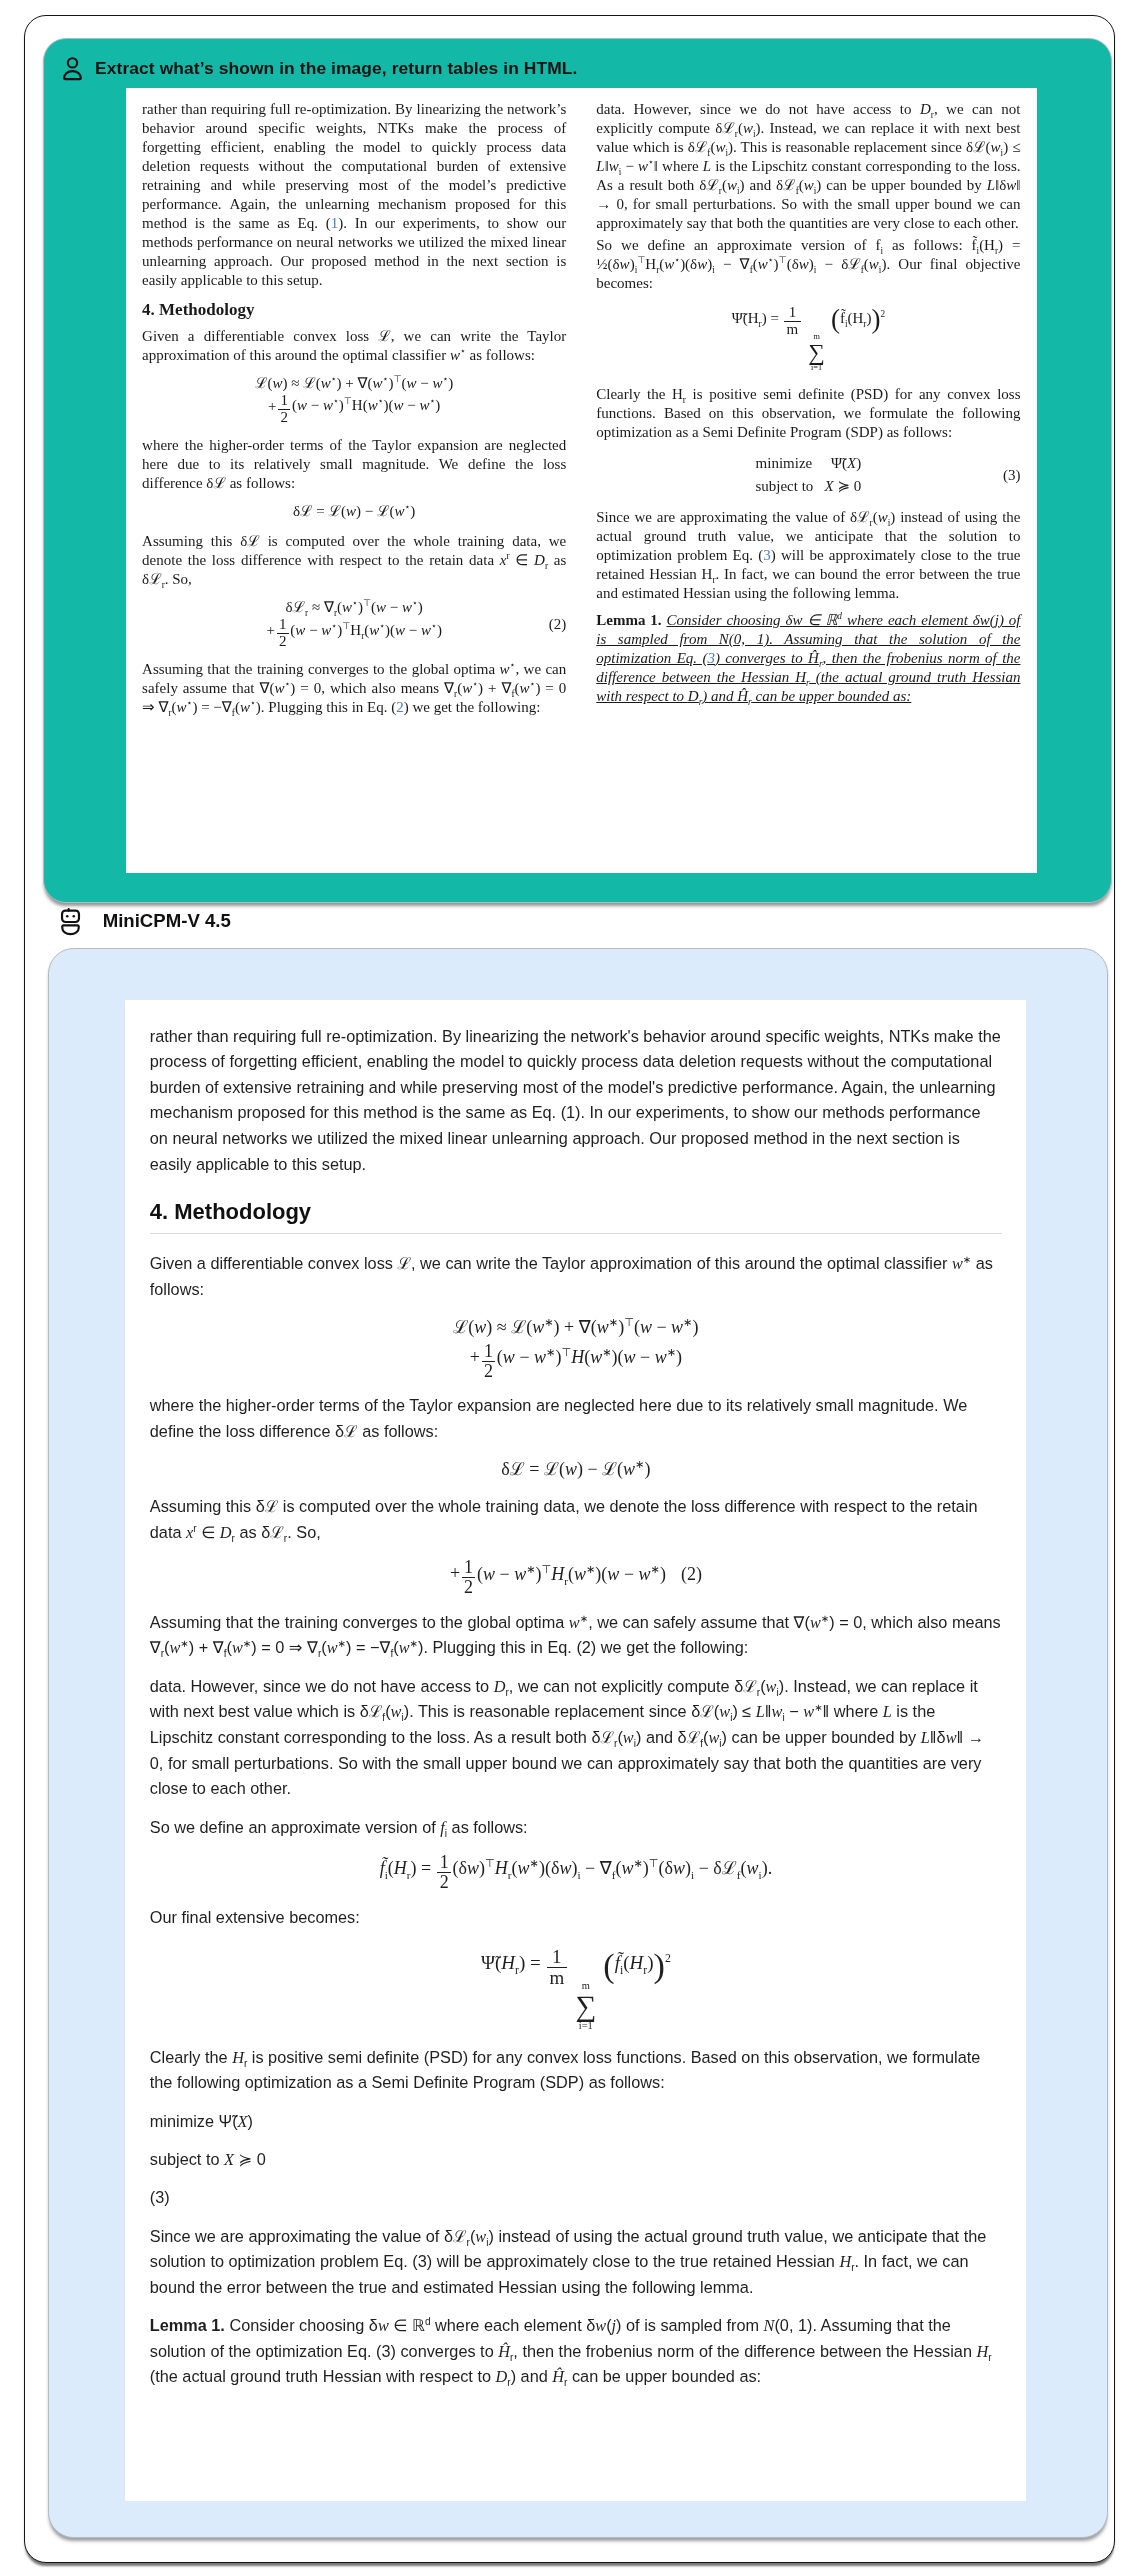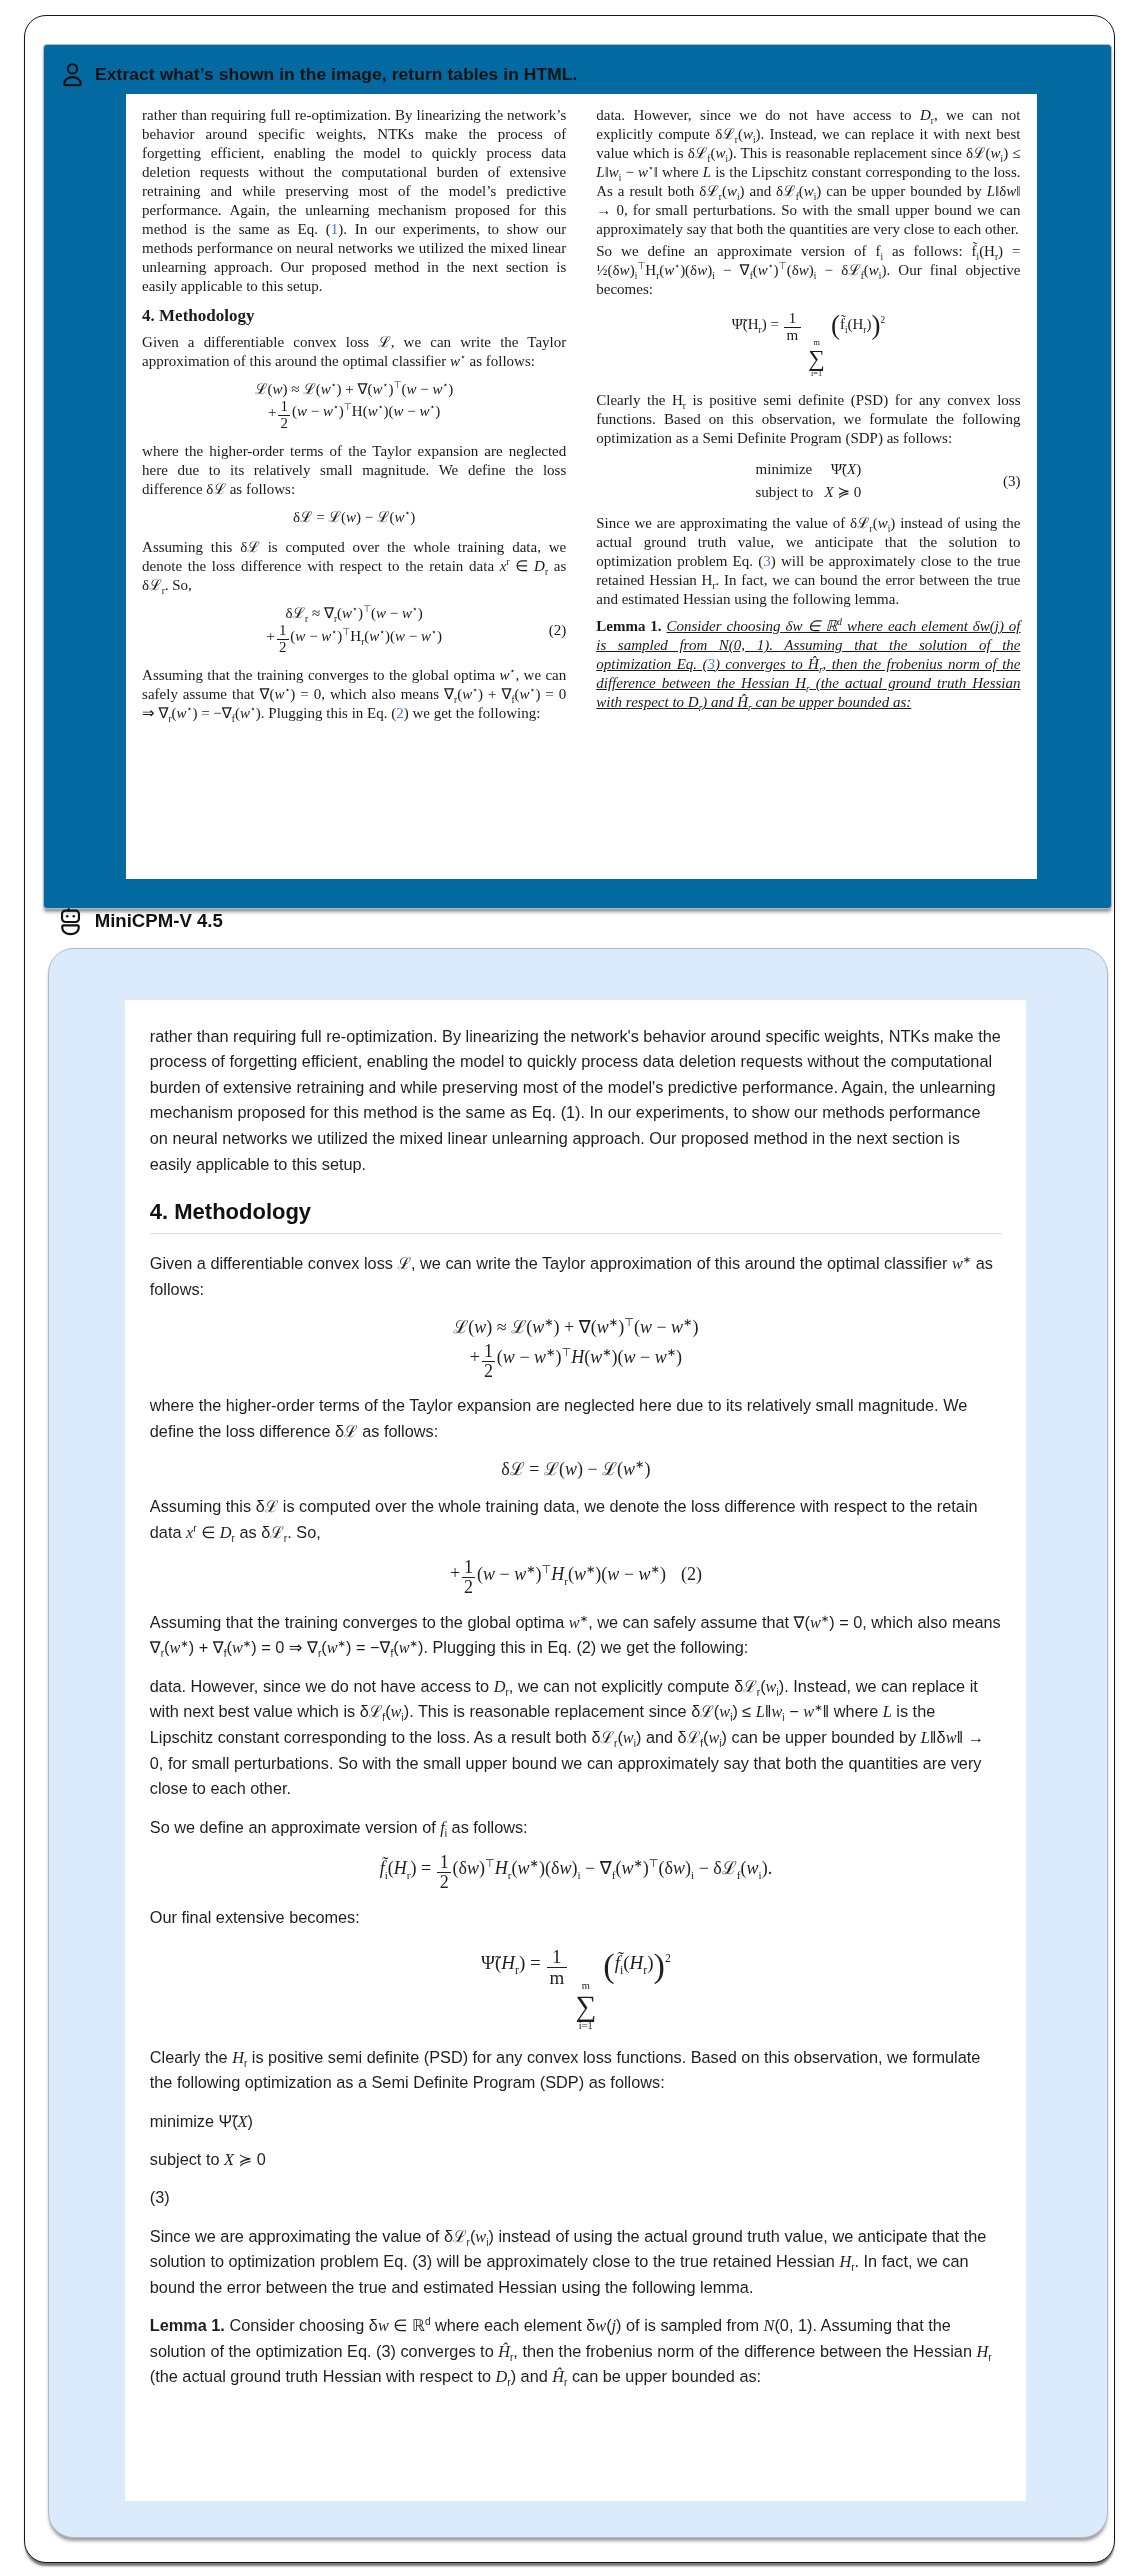--- a/index.html
+++ b/index.html
@@ -1,19 +1,19 @@
 <!DOCTYPE html>
 <html style="font-size:9.3px"><head>
 <meta charset="utf-8">
 <style>
   html,body{margin:0;padding:0;background:#fff;}
   body{width:1139px;height:2576px;position:relative;font-family:"Liberation Sans",sans-serif;color:#111;}
   .frame{position:absolute;left:24.4px;top:14.5px;width:1089px;height:2546px;border:1.7px solid #151515;border-radius:22px;background:#fff;box-shadow:0 3.5px 2.3px -1.2px rgba(0,0,0,.55);}
   
-  .user-panel{position:absolute;left:17.4px;top:28px;width:1067px;height:863px;background:#0369a1;border:1.2px solid #b3bac3;border-radius:4px;box-shadow:0 4.1px 3.5px -1.7px rgba(60,60,60,.55);overflow:hidden;}
+  .user-panel{position:absolute;left:17.4px;top:22px;width:1067px;height:863px;background:#14b8a6;border:1.2px solid #b3bac3;border-radius:23px;box-shadow:0 4.1px 3.5px -1.7px rgba(60,60,60,.55);overflow:hidden;}
   .prompt-row{position:absolute;left:15px;top:16.3px;display:flex;align-items:center;gap:9.3px;}
   .prompt-row .icn{width:27px;height:27px;flex:0 0 auto;}
   .prompt-text{font-size:17.4px;font-weight:700;letter-spacing:0.1px;}
   .paper{position:absolute;left:82px;top:49px;width:911px;height:785px;background:#fff;box-sizing:border-box;padding:12.8px 16.3px;overflow:hidden;}
   .paper-cols{display:flex;gap:30px;height:100%;}
   .pcol{width:50%;font-family:"Liberation Serif",serif;font-size:15px;line-height:19px;text-align:justify;color:#1a1a1a;}
   .pcol p{margin:0 0 8.1px 0;}
   .pheading{font-weight:700;font-size:17px;margin:9.3px 0 8.1px 0;text-align:left;}
   .peq{position:relative;text-align:center;margin:9.3px 0 10.5px 0;}
   .peq .tag{position:absolute;right:0;top:50%;transform:translateY(-50%);}
@@ -24,21 +24,21 @@
   .frac{display:inline-block;text-align:center;vertical-align:-0.75em;line-height:1.05;margin:0 1.7px;}
   .frac .num,.frac .den{display:block;padding:0 2.3px;}
   .frac .den{border-top:1.2px solid currentColor;}
   .sum{display:inline-flex;flex-direction:column;align-items:center;line-height:1;vertical-align:-1.05em;margin:0 2.3px;}
   .sum .lim{font-size:.55em;}
   .sum .sg{font-size:1.55em;}
   .bigp{font-size:1.8em;vertical-align:-0.22em;font-weight:400;}
   
   .bot-row{position:absolute;left:31px;top:891px;display:flex;align-items:center;gap:9.3px;}
   .bot-row .icn{width:29px;height:29px;flex:0 0 auto;}
-  .bot-name{font-size:18.6px;font-weight:700;}
+  .bot-name{font-size:18.6px;font-weight:700;margin-left:8px;}
   .answer-panel{position:absolute;left:23px;top:932px;width:1058px;height:1588px;background:#dcebfb;border:1.2px solid #b3bac3;border-radius:25.6px;box-shadow:0 4.1px 3.5px -1.7px rgba(60,60,60,.5);overflow:hidden;}
   .answer-content{position:absolute;left:76px;top:51px;width:901px;height:1501px;background:#fff;box-sizing:border-box;padding:23px 24.4px;overflow:hidden;font-size:16.3px;line-height:25.6px;color:#1f1f1f;}
   .answer-content p{margin:12.8px 0;}
   .answer-content p:first-child{margin-top:1.2px;}
   .aheading{font-size:22px;font-weight:700;margin:22px 0 8.1px 0;color:#101010;}
   .ahr{border:none;border-top:1.2px solid #dedede;margin:0 0 17.4px 0;}
   .eq{text-align:center;font-family:"Liberation Serif",serif;font-size:18px;margin:2px 0;line-height:1.35;}
   .eq .itag{margin-left:15px;font-family:"Liberation Serif",serif;}
   .blem b{font-weight:700;}
   

